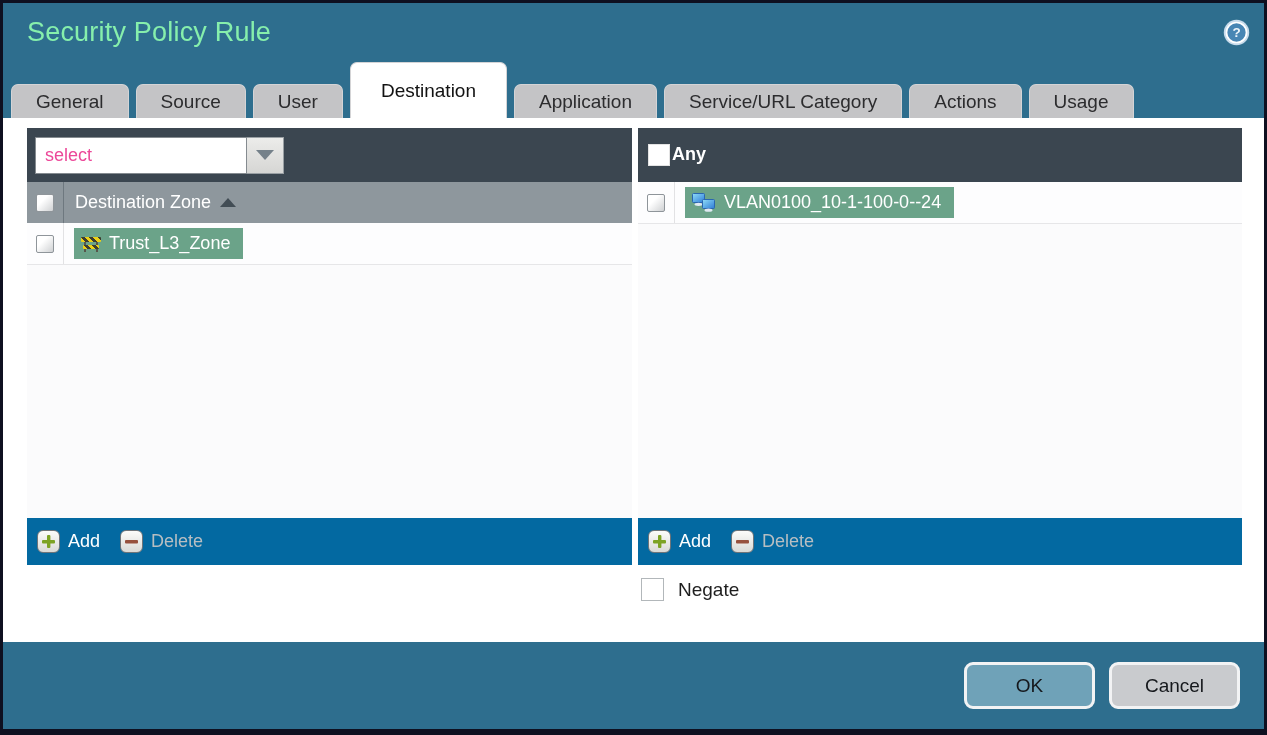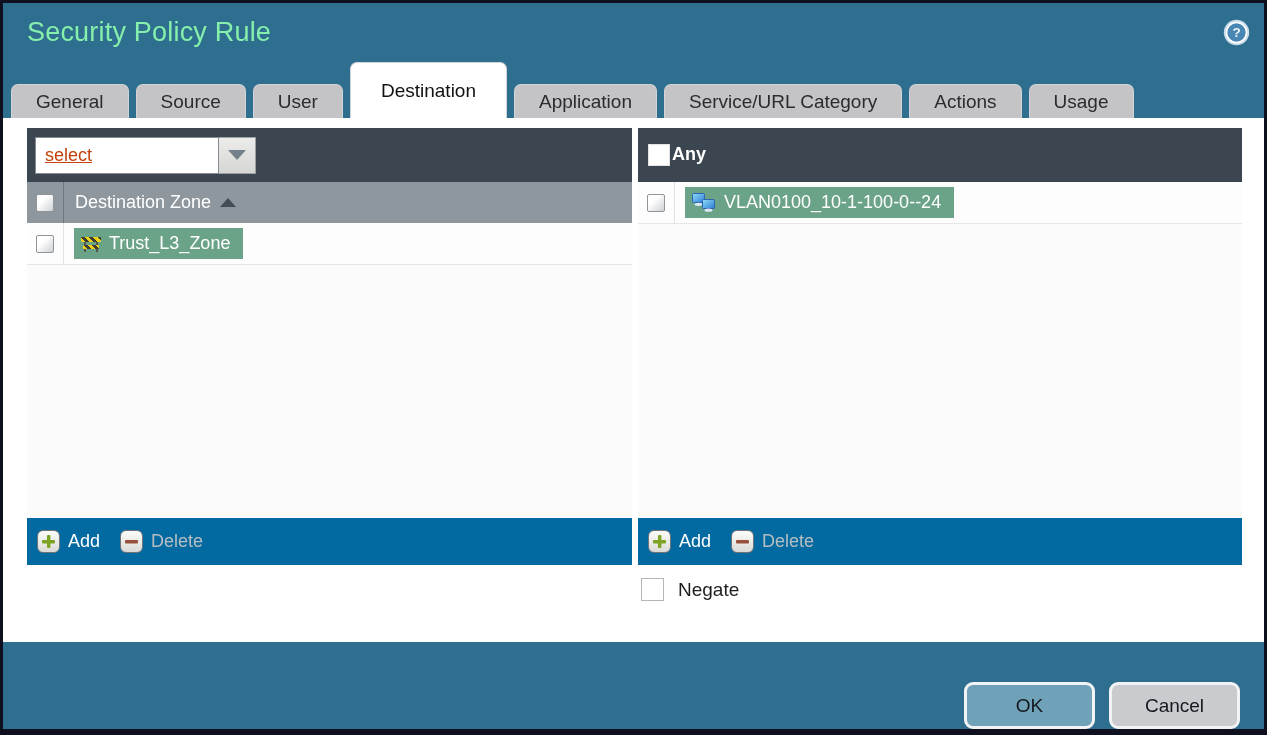--- a/index.html
+++ b/index.html
@@ -28,23 +28,23 @@
 
   .panel { position:absolute; top:10px; height:437px; display:flex; flex-direction:column; }
   .panel-left  { left:24px;  width:605px; }
   .panel-right { left:635px; width:604px; }
 
   .panel-topbar { height:54px; background:#3b4650; display:flex; align-items:center;
                   padding:0 8px; flex-shrink:0; }
 
   
   .combo { display:flex; height:37px; }
-  .combo-input { width:184px; background:#ffffff; border:1px solid #858b90;
-                 font-size:18px; color:#c2410c; display:flex; align-items:center;
-                 padding:0 9px; cursor:text;text-decoration:underline; }
+  .combo-input { width:212px; background:#ffffff; border:1px solid #858b90;
+                 font-size:18px; color:#ec4899; display:flex; align-items:center;
+                 padding:0 9px; cursor:text; }
   .combo-btn { width:37px; background:linear-gradient(#ececea,#d6d6d4); border:1px solid #9aa0a4;
                border-left:none; display:flex; align-items:center; justify-content:center; cursor:pointer; }
   .tri-down { width:0; height:0; border-left:9px solid transparent; border-right:9px solid transparent;
               border-top:10px solid #75818a; }
 
   
   .any-wrap { display:flex; align-items:flex-start; gap:2px; padding-left:2px;font-weight:bold; }
   .cb-any { width:22px; height:22px; background:#ffffff; border:1px solid #e3e3e3; cursor:pointer; }
   .any-label { color:#ffffff; font-size:18px; }
 
@@ -84,21 +84,21 @@
   .icon-btn { width:23px; height:23px; border-radius:6px; border:1px solid #6e7479;
               background:linear-gradient(#fcfcfa,#dadad6); display:flex; align-items:center;
               justify-content:center; flex-shrink:0; }
 
   
   .negate-row { position:absolute; left:638px; top:460px; display:flex; align-items:center; gap:14px; }
   .cb-negate { width:23px; height:23px; background:#ffffff; border:1px solid #b2b7ba; cursor:pointer; }
   .negate-label { font-size:19px; color:#1e1e1e; }
 
   
-  .footer { height:87px; background:#2e6e8e; display:flex; align-items:flex-end;
+  .footer { height:87px; background:#2e6e8e; display:flex; align-items:center;
             justify-content:flex-end; gap:14px; padding-right:24px; flex-shrink:0; }
   .btn { width:131px; height:47px; border-radius:9px; border:3px solid #f2f3f4;
          font-size:19px; color:#15181c; display:flex; align-items:center; justify-content:center;
          cursor:pointer; }
   .btn-ok { background:#6fa2b8; }
   .btn-cancel { background:#c9cbce; }
 </style>
 </head>
 <body>
 

